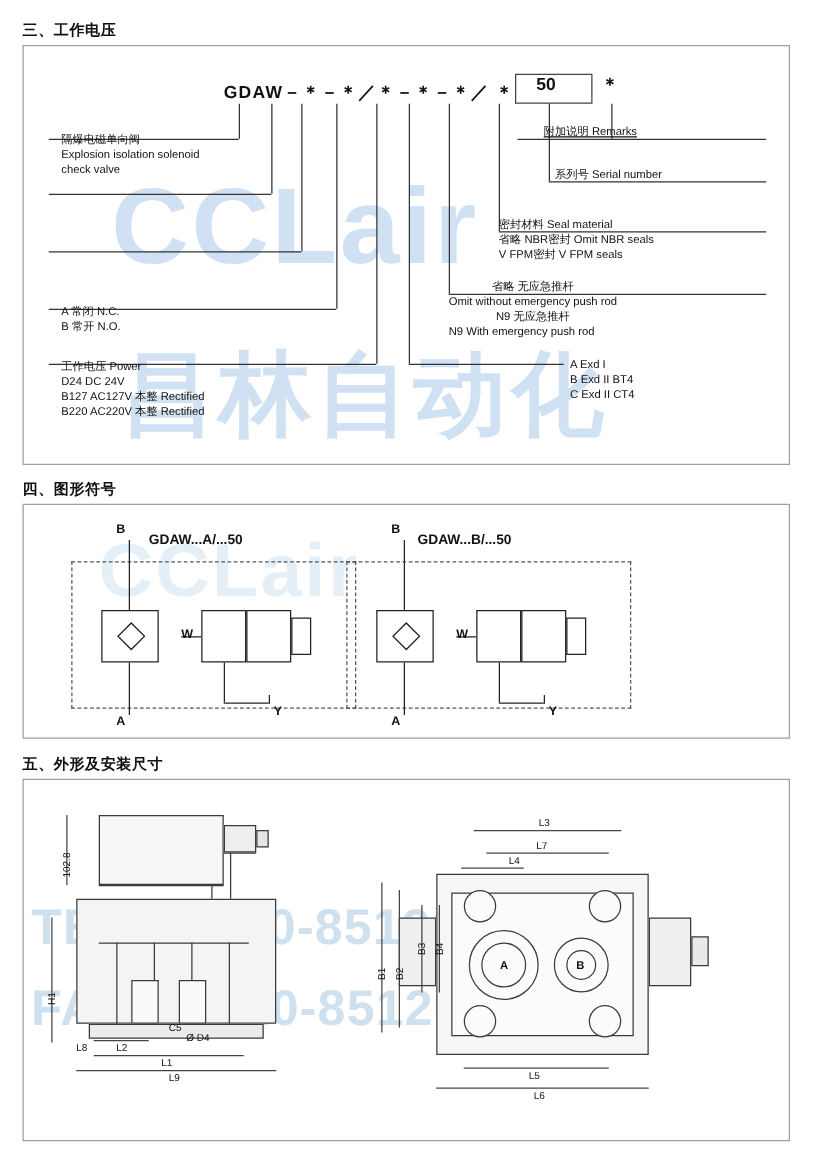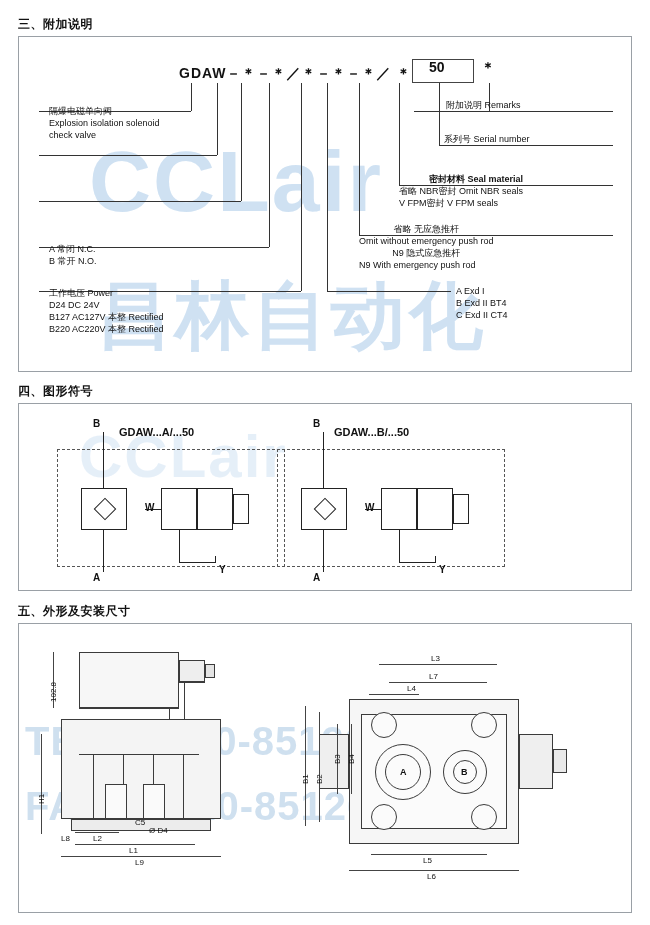--- a/index.html
+++ b/index.html
@@ -205,21 +205,21 @@
     font-weight: bold;
     color: #111;
   }
   .footer .blue { color: #1a4f8a; }
 </style>
 </head>
 <body>
 
 <div class="page">
 
-  <div class="section-title" id="sec3-title">三、附加说明</div>
+  <div class="section-title" id="sec3-title">三、工作电压</div>
 
   <div class="panel" id="panel-model">
 
     <div class="watermark wm-cclair" style="left:70px; top:95px;">CCLair</div>
     <div class="watermark wm-cn" style="left:78px; top:230px; font-size:74px;">昌林自动化</div>
 
     <div class="code-line">GDAW－＊－＊／＊－＊－＊／ ＊</div>
     <div class="code-box" id="code-box-50"></div>
     <div class="lbl" style="left:410px; top:24px; font-size:14px; font-weight:bold;">50</div>
     <div class="lbl" style="left:462px; top:24px; font-size:14px; font-weight:bold;">＊</div>
@@ -267,38 +267,38 @@
       <div>B  常开 N.O.</div>
     </div>
 
     <div class="lbl" style="left:30px; top:250px;">
       <div>工作电压 Power</div>
       <div>D24  DC 24V</div>
       <div>B127  AC127V 本整 Rectified</div>
       <div>B220  AC220V 本整 Rectified</div>
     </div>
 
-    <div class="lbl" style="left:427px; top:62px;">
+    <div class="lbl" style="left:416px; top:62px;text-decoration:underline;">
       <div>附加说明 Remarks</div>
     </div>
 
     <div class="lbl" style="left:425px; top:96px;">
       <div>系列号 Serial number</div>
     </div>
 
     <div class="lbl" style="left:380px; top:136px;">
-      <div style="text-align:right;font-weight:bold;">密封材料 Seal material</div>
+      <div style="text-align:left;">密封材料 Seal material</div>
       <div>省略   NBR密封 Omit  NBR seals</div>
       <div>V      FPM密封  V     FPM seals</div>
     </div>
 
     <div class="lbl" style="left:340px; top:186px;">
       <div style="text-align:center;">省略   无应急推杆</div>
       <div>Omit without emergency push rod</div>
-      <div style="text-align:center;">N9   隐式应急推杆</div>
+      <div style="text-align:center;">N9   无应急推杆</div>
       <div>N9 With emergency push rod</div>
     </div>
 
     <div class="lbl" style="left:437px; top:248px;">
       <div>A  Exd I</div>
       <div>B  Exd II  BT4</div>
       <div>C  Exd II  CT4</div>
     </div>
   </div>
 

